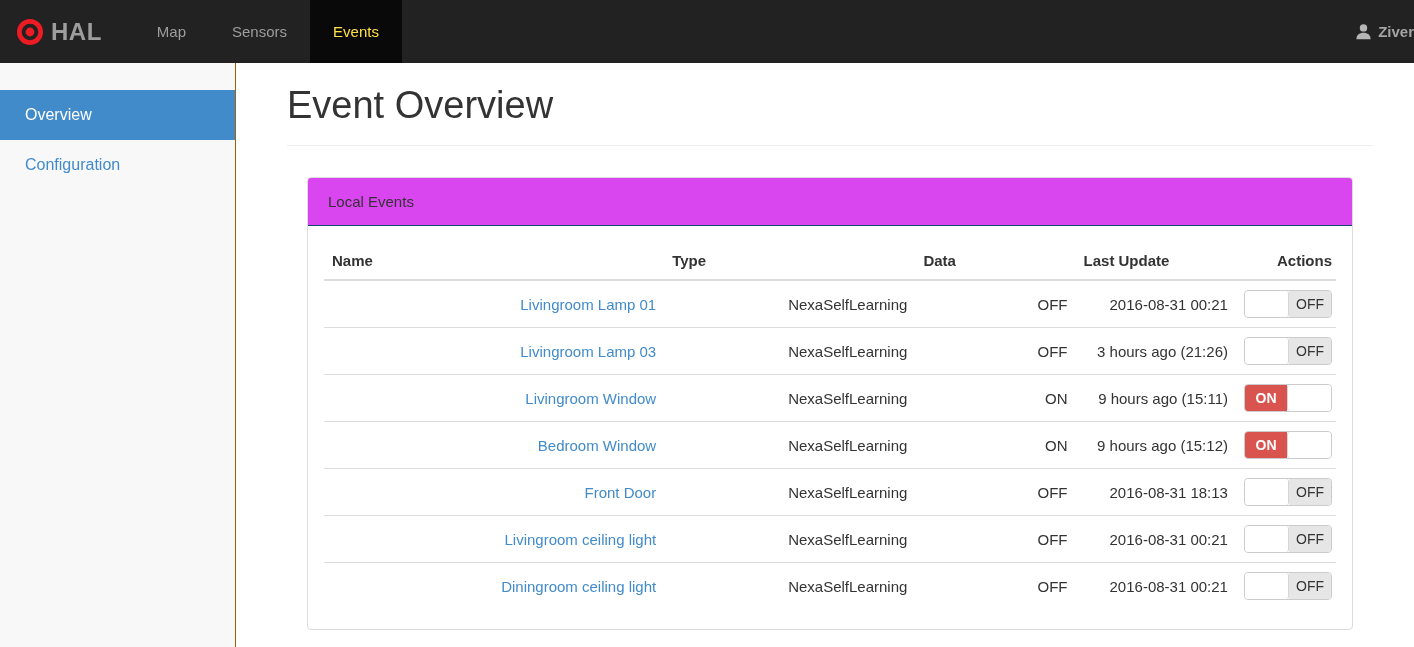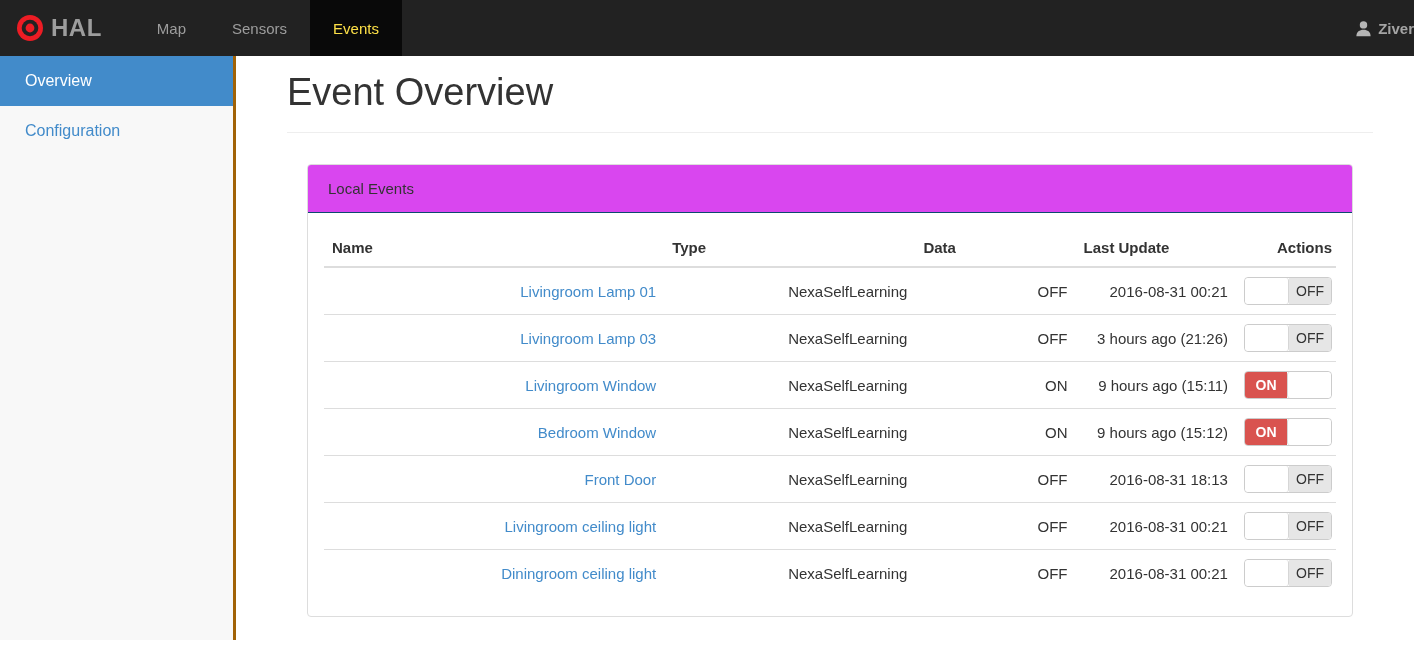--- a/index.html
+++ b/index.html
@@ -6,21 +6,21 @@
   html, body {
     width: 1414px; height: 647px;
     overflow: hidden;
     font-family: "Liberation Sans", "DejaVu Sans", sans-serif;
     background: #ffffff;
     color: #333;
   }
 
   
   .navbar {
-    height: 56px;
+    height: 63px;
     background: #222222;
     display: flex;
     align-items: stretch;
   }
   .brand {
     display: flex;
     align-items: center;
     padding: 0 14px 0 16px;
     cursor: pointer;
   }
@@ -51,37 +51,38 @@
   }
   .user-icon { width: 17px; height: 17px; margin-right: 6px; }
   .user-name { font-size: 15px; font-weight: bold; color: #a4a4a4; }
 
   
   .layout { display: flex; height: 584px; }
   .sidebar {
     width: 236px;
     flex: 0 0 236px;
     background: #f8f8f8;
-    border-right: 3px solid #a16207;
+    border-right: 1px solid #a16207;
+    padding-top: 27px;
   }
   .side-item {
     display: block;
     height: 50px;
     line-height: 50px;
     padding-left: 25px;
     font-size: 16px;
     color: #428bca;
     text-decoration: none;
     cursor: pointer;
   }
   .side-item.active { background: #428bca; color: #ffffff; }
 
   .main { flex: 1; padding: 0 41px 0 51px; }
   .page-title {
-    margin-top: 15px;
+    margin-top: 21px;
     font-size: 38px;
     font-weight: 400;
     color: #333;
   }
   .page-rule {
     border: 0;
     border-top: 1px solid #eeeeee;
     margin-top: 18px;
   }
 

